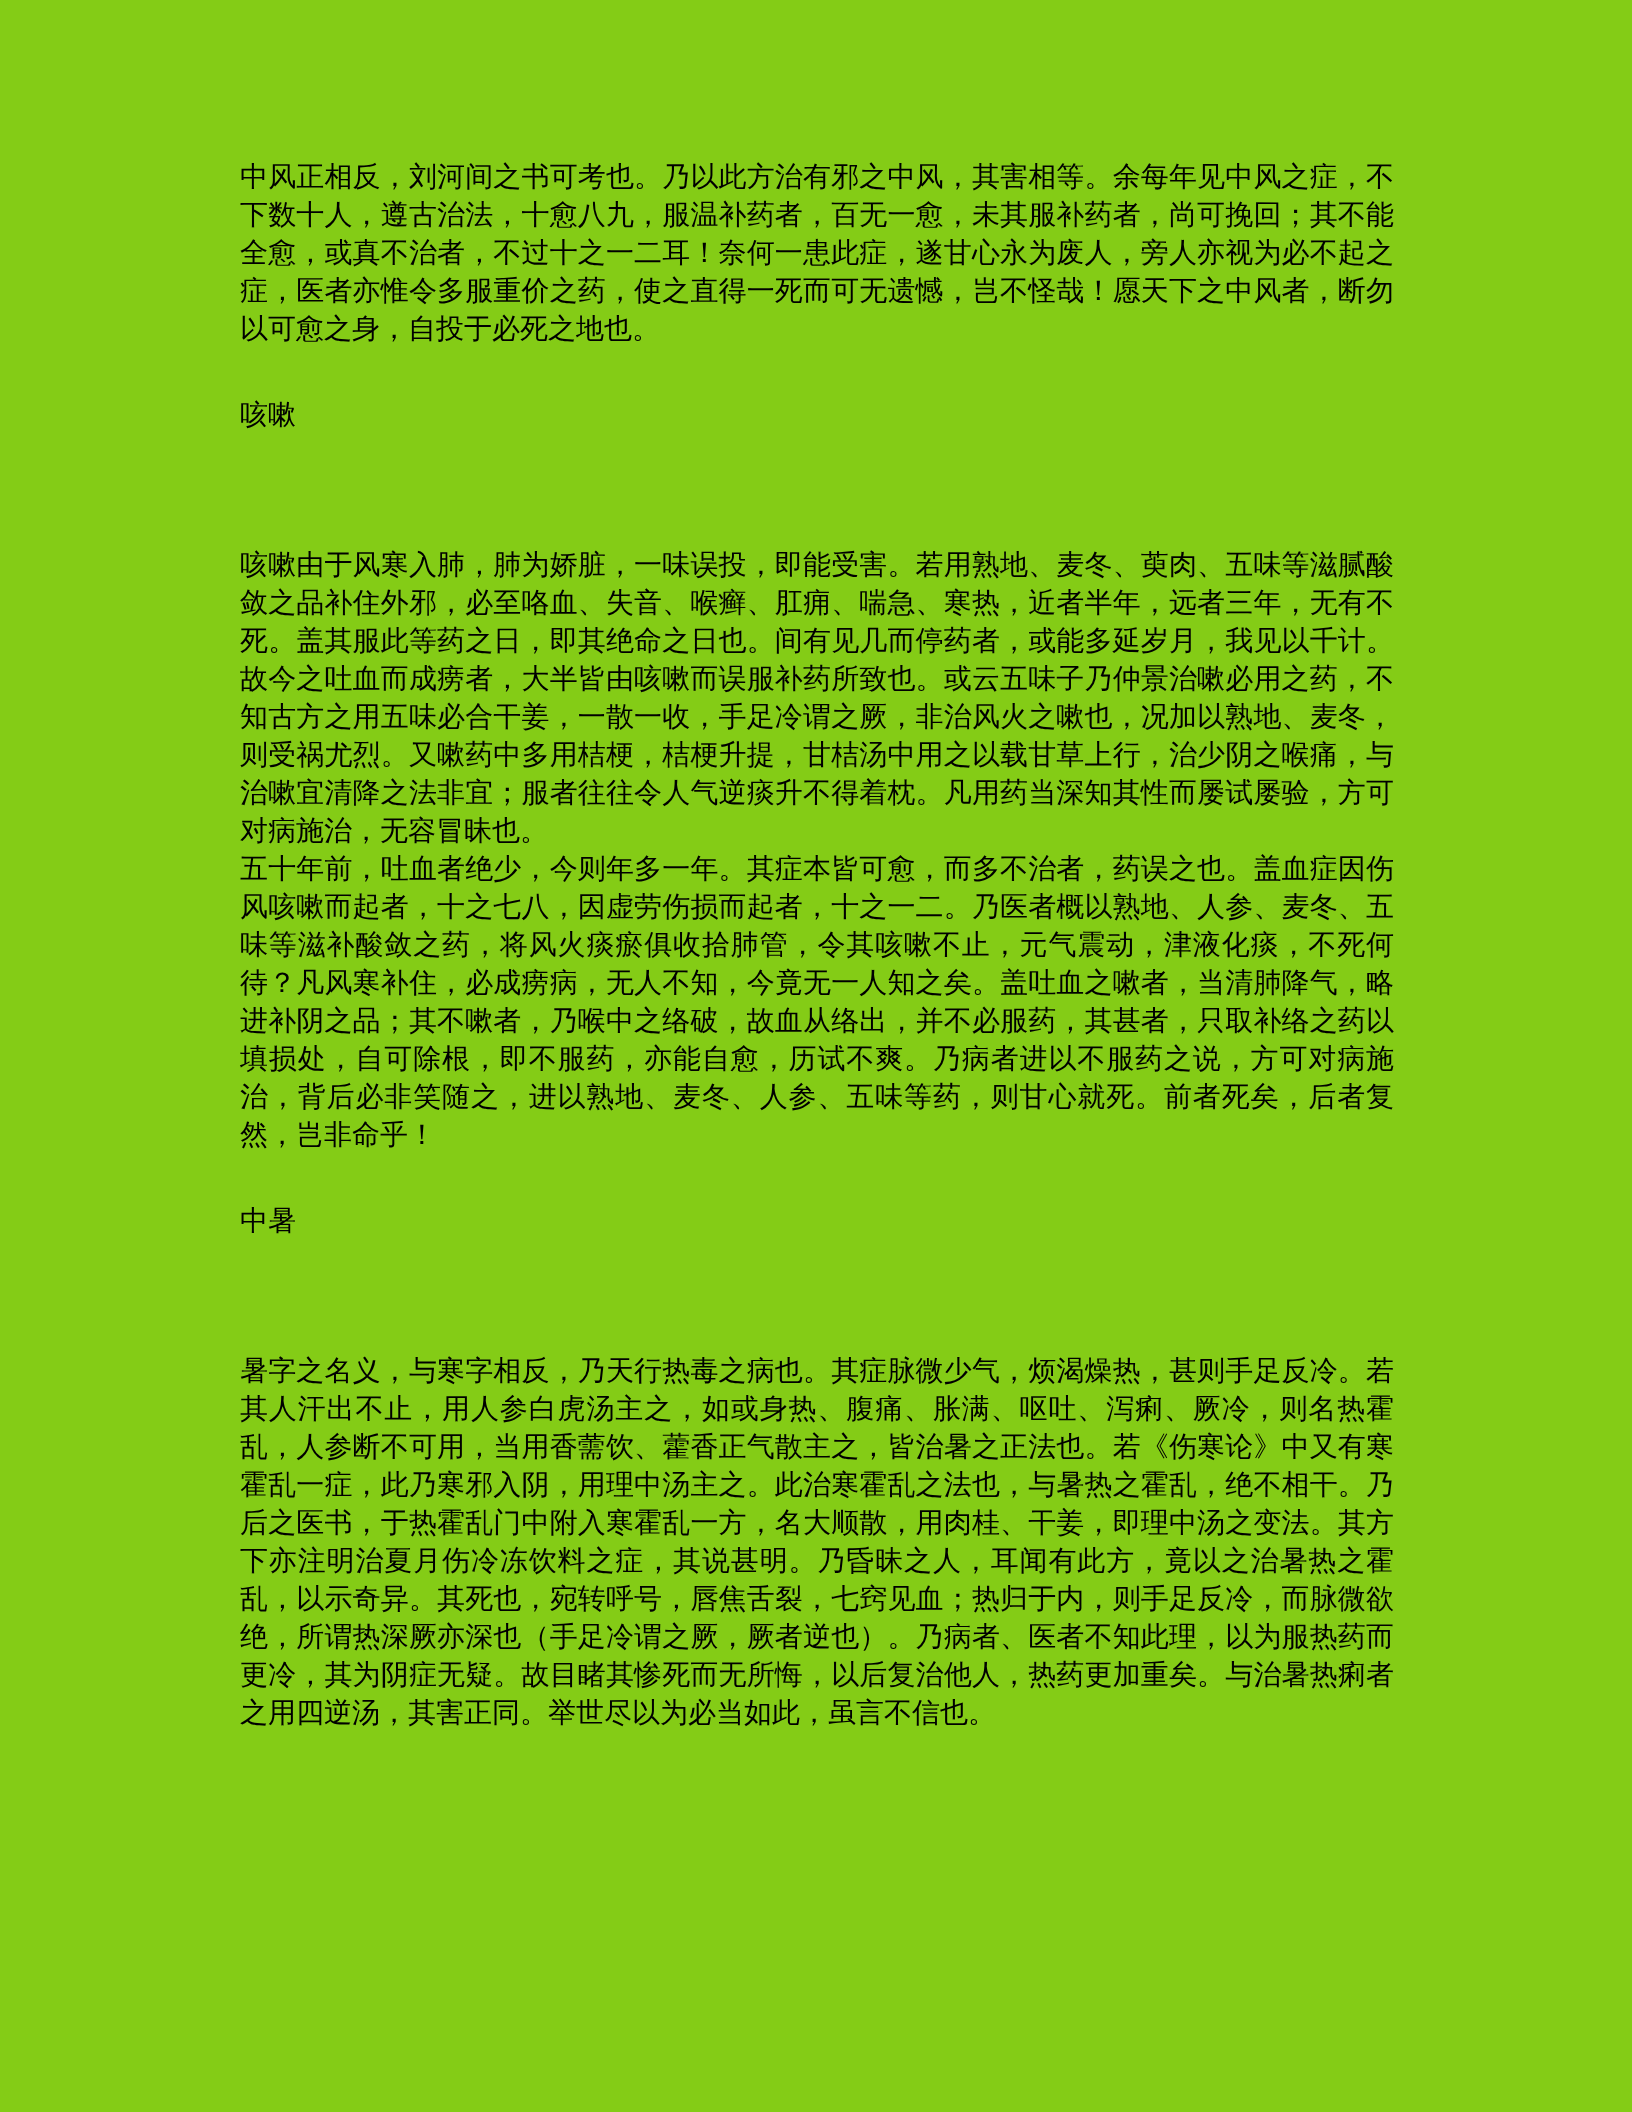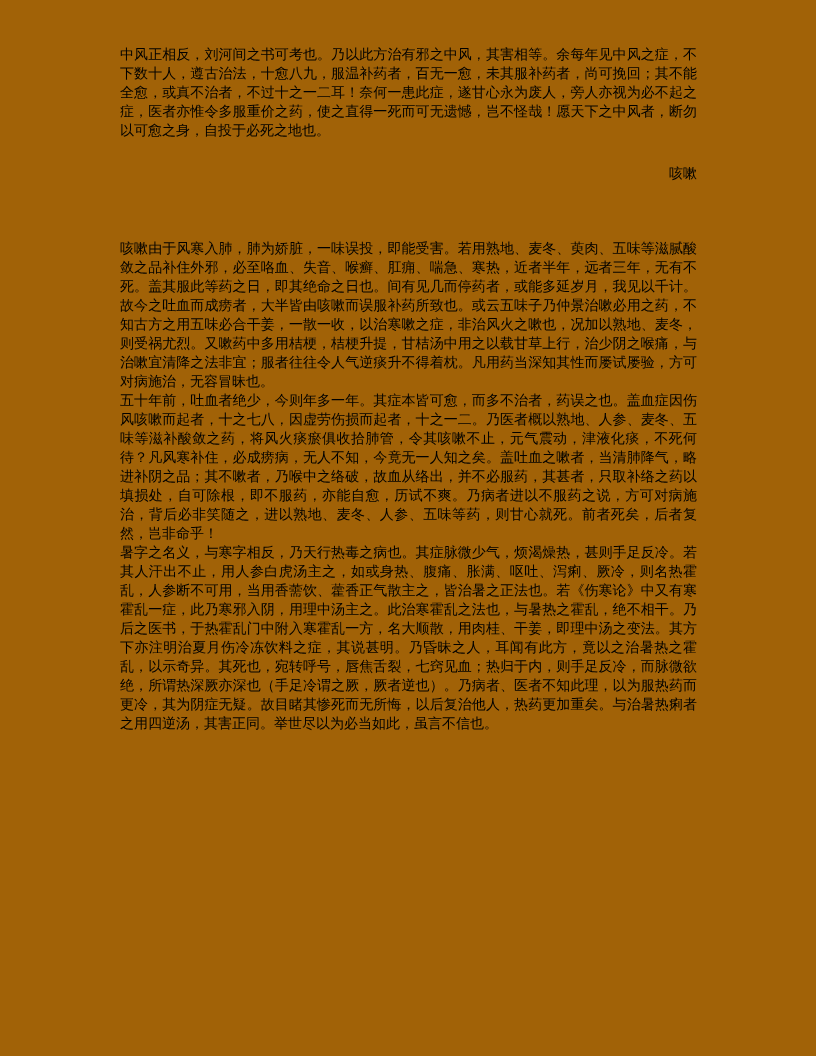--- a/index.html
+++ b/index.html
@@ -11,49 +11,49 @@
     width: 816px;
     height: 1056px;
     font-family: "Liberation Serif", "DejaVu Serif", serif;
     color: #000000;
     overflow: hidden;
   }
   .page {
     box-sizing: border-box;
     width: 816px;
     height: 1056px;
-    padding: 45px 119px 0 120px;
-    background: #a16207;
+    padding: 80px 119px 0 120px;
+    background: #84cc16;
   }
   .para {
     font-size: 14px;
     line-height: 19px;
     text-align: justify;
     text-justify: inter-ideograph;
     margin: 0;
     word-break: break-all;
   }
   .heading {
     font-size: 14px;
     line-height: 19px;
     font-weight: normal;
     margin: 24px 0 56px 0;
-    text-align: right;
   }
 </style>
 </head>
 <body>
 
 <div class="page">
 
   <p class="para">中风正相反，刘河间之书可考也。乃以此方治有邪之中风，其害相等。余每年见中风之症，不下数十人，遵古治法，十愈八九，服温补药者，百无一愈，未其服补药者，尚可挽回；其不能全愈，或真不治者，不过十之一二耳！奈何一患此症，遂甘心永为废人，旁人亦视为必不起之症，医者亦惟令多服重价之药，使之直得一死而可无遗憾，岂不怪哉！愿天下之中风者，断勿以可愈之身，自投于必死之地也。</p>
 
   <h2 class="heading">咳嗽</h2>
 
-  <p class="para">咳嗽由于风寒入肺，肺为娇脏，一味误投，即能受害。若用熟地、麦冬、萸肉、五味等滋腻酸敛之品补住外邪，必至咯血、失音、喉癣、肛痈、喘急、寒热，近者半年，远者三年，无有不死。盖其服此等药之日，即其绝命之日也。间有见几而停药者，或能多延岁月，我见以千计。故今之吐血而成痨者，大半皆由咳嗽而误服补药所致也。或云五味子乃仲景治嗽必用之药，不知古方之用五味必合干姜，一散一收，以治寒嗽之症，非治风火之嗽也，况加以熟地、麦冬，则受祸尤烈。又嗽药中多用桔梗，桔梗升提，甘桔汤中用之以载甘草上行，治少阴之喉痛，与治嗽宜清降之法非宜；服者往往令人气逆痰升不得着枕。凡用药当深知其性而屡试屡验，方可对病施治，无容冒昧也。</p>
+  <p class="para">咳嗽由于风寒入肺，肺为娇脏，一味误投，即能受害。若用熟地、麦冬、萸肉、五味等滋腻酸敛之品补住外邪，必至咯血、失音、喉癣、肛痈、喘急、寒热，近者半年，远者三年，无有不死。盖其服此等药之日，即其绝命之日也。间有见几而停药者，或能多延岁月，我见以千计。故今之吐血而成痨者，大半皆由咳嗽而误服补药所致也。或云五味子乃仲景治嗽必用之药，不知古方之用五味必合干姜，一散一收，手足冷谓之厥，非治风火之嗽也，况加以熟地、麦冬，则受祸尤烈。又嗽药中多用桔梗，桔梗升提，甘桔汤中用之以载甘草上行，治少阴之喉痛，与治嗽宜清降之法非宜；服者往往令人气逆痰升不得着枕。凡用药当深知其性而屡试屡验，方可对病施治，无容冒昧也。</p>
 
 
   <p class="para">五十年前，吐血者绝少，今则年多一年。其症本皆可愈，而多不治者，药误之也。盖血症因伤风咳嗽而起者，十之七八，因虚劳伤损而起者，十之一二。乃医者概以熟地、人参、麦冬、五味等滋补酸敛之药，将风火痰瘀俱收拾肺管，令其咳嗽不止，元气震动，津液化痰，不死何待？凡风寒补住，必成痨病，无人不知，今竟无一人知之矣。盖吐血之嗽者，当清肺降气，略进补阴之品；其不嗽者，乃喉中之络破，故血从络出，并不必服药，其甚者，只取补络之药以填损处，自可除根，即不服药，亦能自愈，历试不爽。乃病者进以不服药之说，方可对病施治，背后必非笑随之，进以熟地、麦冬、人参、五味等药，则甘心就死。前者死矣，后者复然，岂非命乎！</p>
 
+  <h2 class="heading">中暑</h2>
 
   <p class="para">暑字之名义，与寒字相反，乃天行热毒之病也。其症脉微少气，烦渴燥热，甚则手足反冷。若其人汗出不止，用人参白虎汤主之，如或身热、腹痛、胀满、呕吐、泻痢、厥冷，则名热霍乱，人参断不可用，当用香薷饮、藿香正气散主之，皆治暑之正法也。若《伤寒论》中又有寒霍乱一症，此乃寒邪入阴，用理中汤主之。此治寒霍乱之法也，与暑热之霍乱，绝不相干。乃后之医书，于热霍乱门中附入寒霍乱一方，名大顺散，用肉桂、干姜，即理中汤之变法。其方下亦注明治夏月伤冷冻饮料之症，其说甚明。乃昏昧之人，耳闻有此方，竟以之治暑热之霍乱，以示奇异。其死也，宛转呼号，唇焦舌裂，七窍见血；热归于内，则手足反冷，而脉微欲绝，所谓热深厥亦深也（手足冷谓之厥，厥者逆也）。乃病者、医者不知此理，以为服热药而更冷，其为阴症无疑。故目睹其惨死而无所悔，以后复治他人，热药更加重矣。与治暑热痢者之用四逆汤，其害正同。举世尽以为必当如此，虽言不信也。</p>
 
 </div>
 
 </body></html>

